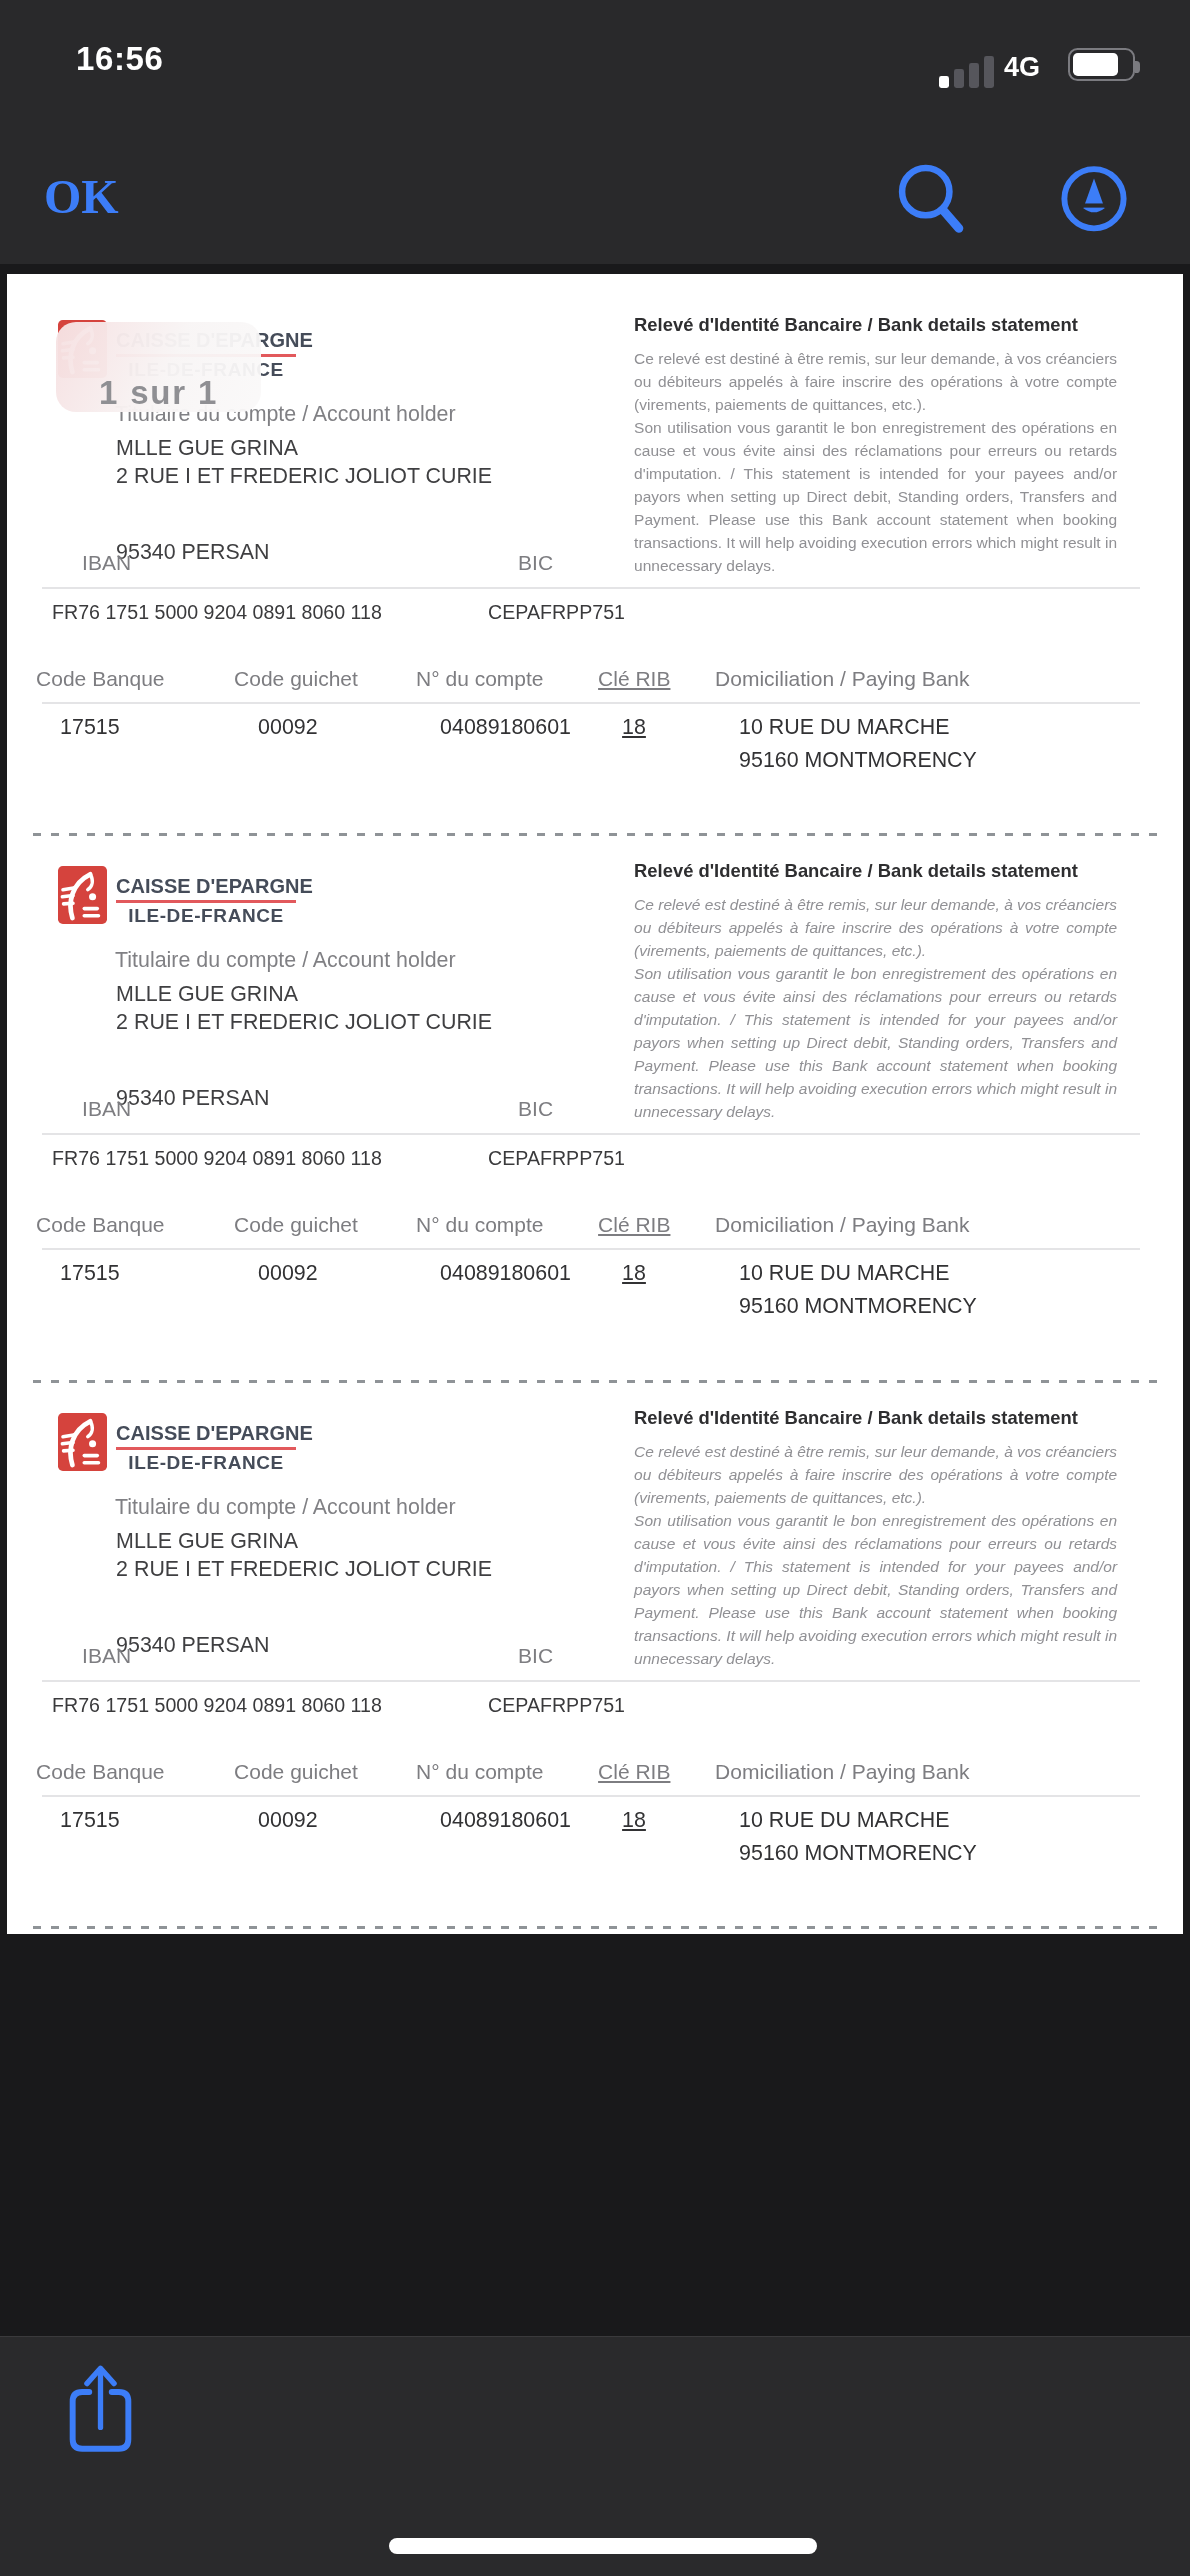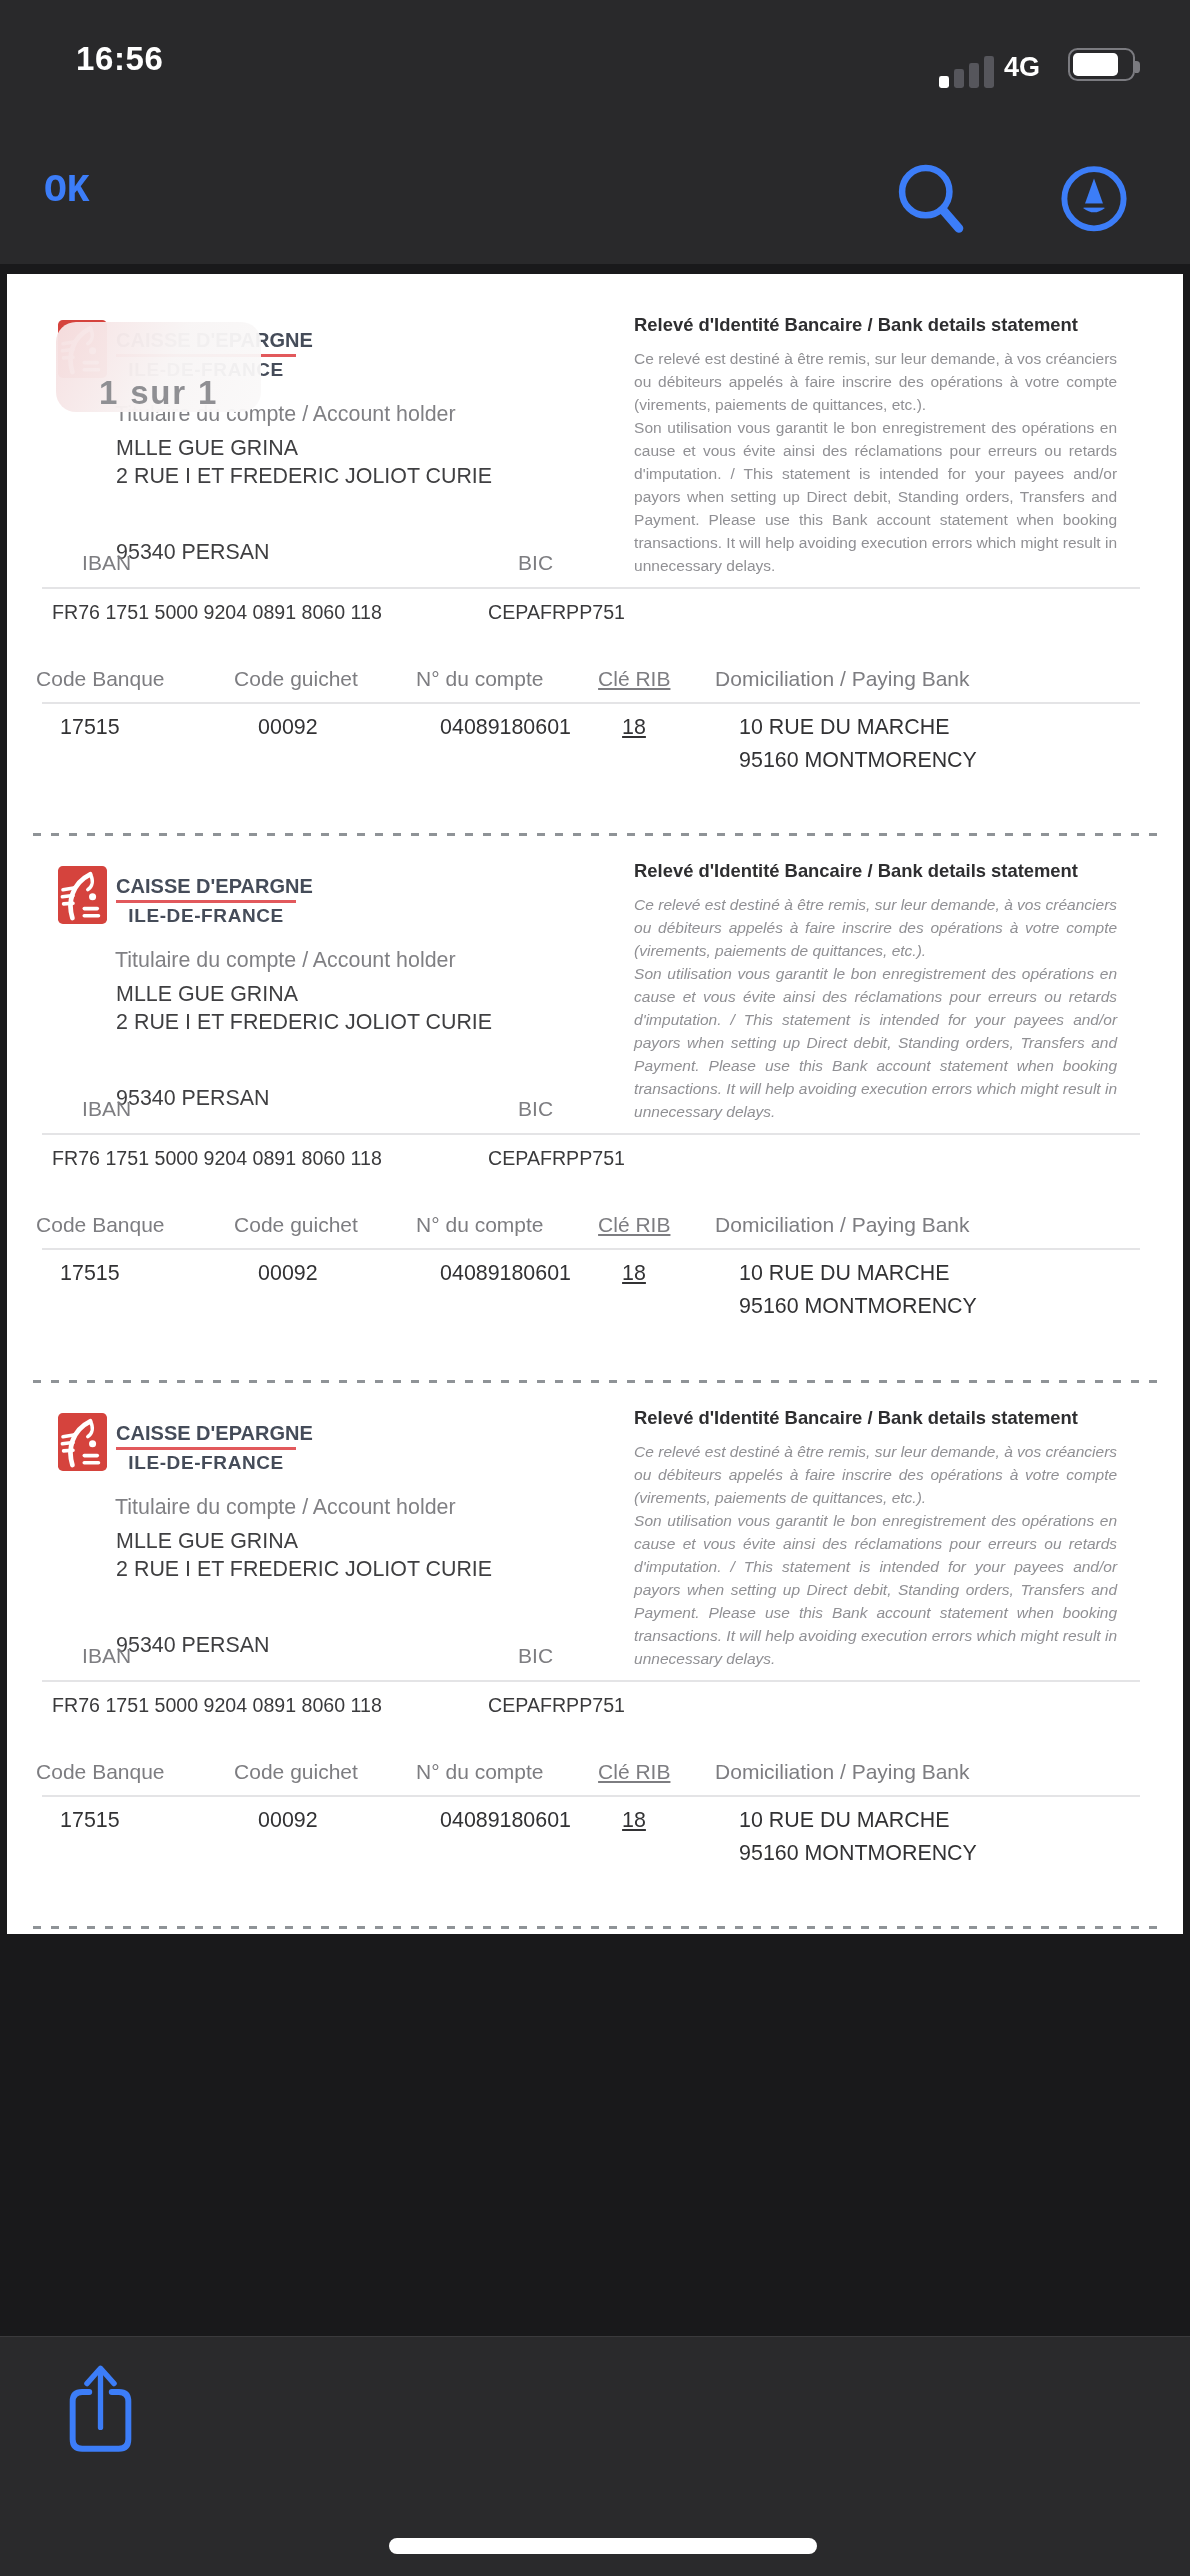--- a/index.html
+++ b/index.html
@@ -13,21 +13,21 @@
   .signal i{position:absolute;bottom:1.2px;width:10px;border-radius:2.4px;background:#56565c;}
   .signal i:nth-child(1){left:0;height:12px;background:#fff;}
   .signal i:nth-child(2){left:15px;height:18.4px;}
   .signal i:nth-child(3){left:30px;height:25px;}
   .signal i:nth-child(4){left:45px;height:32px;}
   .net{position:absolute;left:1004px;top:52px;color:#fff;font-size:27px;font-weight:600;}
   .battery{position:absolute;left:1068px;top:48px;width:67px;height:33px;border:2.4px solid #7b7b80;border-radius:9.5px;box-sizing:border-box;}
   .battery .fill{position:absolute;left:3px;top:3px;width:72%;height:22.6px;background:#fff;border-radius:4.8px;}
   .battery .nub{position:absolute;right:-7.1px;top:10.7px;width:4.8px;height:12px;background:#7b7b80;border-radius:0 3.6px 3.6px 0;}
 
-  .nav-done{position:absolute;left:44px;top:169px;color:#3c7df8;font-size:38px;font-weight:700;background:none;border:none;padding:0;cursor:pointer;font-family:Liberation Mono, monospace;}
+  .nav-done{position:absolute;left:44px;top:169px;color:#3c7df8;font-size:48px;font-weight:700;background:none;border:none;padding:0;cursor:pointer;font-family:Liberation Serif, serif;}
   .nav-title{position:absolute;left:0;top:170px;width:1190px;text-align:center;color:#fff;font-size:35px;font-weight:700;}
   .nav-icon{position:absolute;top:162px;cursor:pointer;}
   .nav-icon.search{left:895px;}
   .nav-icon.markup{left:1057px;}
 
   
   .page{position:absolute;left:7.1px;top:274px;width:1176px;height:1660px;background:#fff;z-index:5;}
   .block{position:absolute;left:0;width:1176px;height:546px;}
   .b1{top:13px;}.b2{top:559px;}.b3{top:1106px;}
   .dashsep{position:absolute;left:25.6px;right:25.6px;height:3px;

